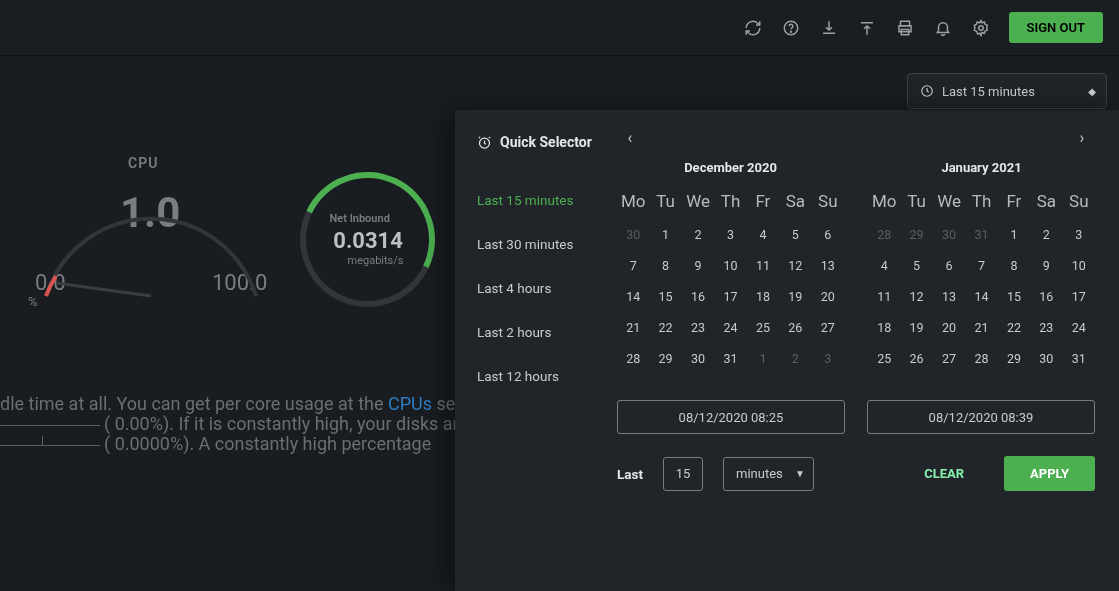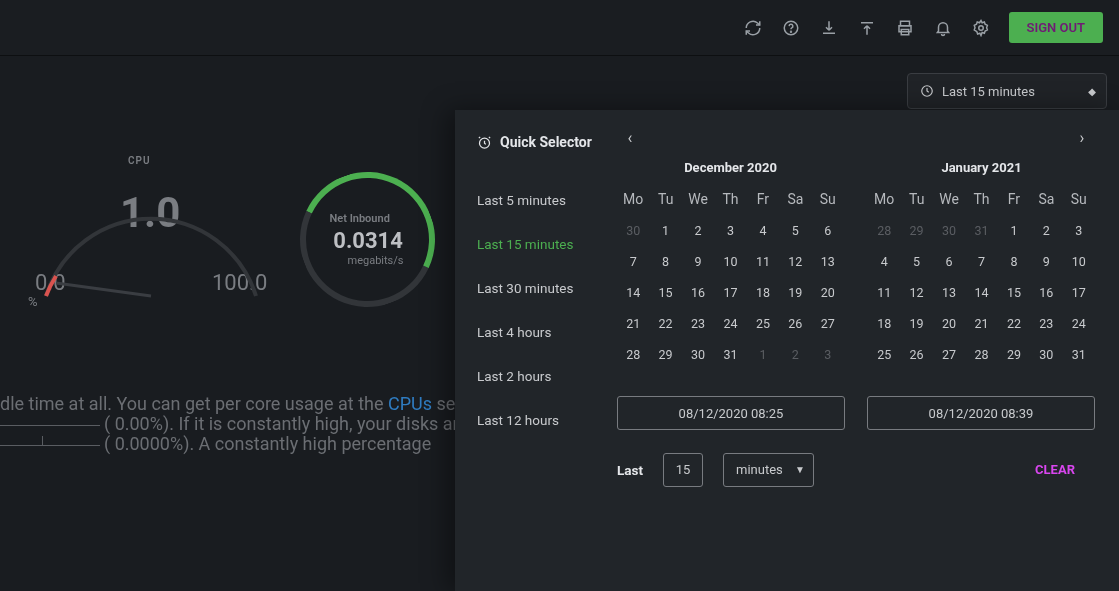--- a/index.html
+++ b/index.html
@@ -1,30 +1,30 @@
 <!DOCTYPE html>
 <html><head>
 <meta charset="utf-8">
 <style>
 * { margin:0; padding:0; box-sizing:border-box; font-family:-apple-system,BlinkMacSystemFont,"Segoe UI",Roboto,sans-serif; }
 body { width:1119px; height:591px; background:#191c20; color:#9aa0a6; overflow:hidden; position:relative; }
 
 
 .topbar { height:56px; background:#1a1d21; display:flex; align-items:center; justify-content:flex-end; padding:0 16px; gap:18px; border-bottom:1px solid #0d0f11; }
 .topbar .icon { width:20px; height:20px; color:#9aa0a6; cursor:pointer; display:flex; align-items:center; justify-content:center; }
-.signout { background:#4caf50; color:#701a75; padding:8px 18px; border-radius:3px; font-size:13px; font-weight:600; cursor:pointer; }
+.signout { background:#4caf50; color:#000000; padding:8px 18px; border-radius:3px; font-size:13px; font-weight:600; cursor:pointer; }
 
 
 .time-pill { position:absolute; top:73px; right:12px; background:#202327; border:1px solid #3a3d42; border-radius:4px; height:36px; display:flex; align-items:center; padding:0 28px 0 12px; color:#c8cacd; font-size:13px; gap:8px; cursor:pointer; width:200px; }
 .time-pill .clock-ic { width:14px; height:14px; }
 .time-pill .caret { position:absolute; right:10px; font-size:10px; }
 
 
 .dash { position:absolute; top:110px; left:0; right:0; bottom:0; padding:20px; }
-.cpu-label { position:absolute; top:155px; left:128px; font-size:10px; font-weight:600; color:#7a7d82; letter-spacing:1px; }
+.cpu-label { position:absolute; top:155px; left:128px; font-size:14px; font-weight:600; color:#7a7d82; letter-spacing:1px; }
 .cpu-val { position:absolute; top:188px; left:120px; font-size:42px; font-weight:700; color:#7a7d82; }
 .cpu-min { position:absolute; top:270px; left:35px; font-size:22px; color:#7a7d82; }
 .cpu-max { position:absolute; top:270px; left:212px; font-size:22px; color:#7a7d82; }
 .cpu-unit { position:absolute; top:294px; left:28px; font-size:13px; color:#7a7d82; }
 .cpu-gauge { position:absolute; top:166px; left:26px; width:250px; height:140px; }
 .cpu-gauge svg { overflow:visible; }
 
 .net-circle { position:absolute; top:172px; left:300px; width:135px; height:135px; border-radius:50%; border:6px solid #323539; border-right-color:#4caf50; border-top-color:#4caf50; transform:rotate(-20deg); display:flex; flex-direction:column; align-items:center; justify-content:center; }
 .net-circle > * { transform:rotate(20deg); }
 .net-title { font-size:11px; font-weight:600; color:#7a7d82; }
@@ -50,34 +50,34 @@
 .quick-item.active { color:#4caf50; }
 
 .cal-col { flex:1; padding:16px 24px 24px 0; position:relative; }
 .cal-nav { display:flex; align-items:center; justify-content:space-between; margin-bottom:6px; padding:0 2px; }
 .cal-nav .arrow { width:22px; height:22px; display:flex; align-items:center; justify-content:center; color:#c8cacd; cursor:pointer; font-size:16px; }
 
 .months { display:flex; gap:24px;justify-content:center; }
 .month { flex:1; }
 .month-title { text-align:center; font-size:13px; font-weight:700; color:#e4e6e9; padding:6px 0 12px; }
 .dow-row, .day-row { display:grid; grid-template-columns:repeat(7,1fr); text-align:center; }
-.dow { font-size:14px; color:#b6b9bd; padding:4px 0 8px; }
+.dow { font-size:17px; color:#b6b9bd; padding:4px 0 8px; }
 .day { font-size:12.5px; color:#c8cacd; padding:8px 0; cursor:pointer; }
 .day.muted { color:#5a5d62; }
 
 .range-inputs { display:flex; gap:22px; margin-top:26px; }
 .range-inputs input { flex:1; background:#212529; border:1px solid #787b80; border-radius:3px; height:34px; padding:16px 30px; color:#c8cacd; font-size:13px; text-align:center; }
 
 .bottom-row { display:flex; align-items:center; margin-top:22px; gap:20px; }
 .bottom-row .lbl { font-size:13.5px; font-weight:700; color:#e4e6e9; }
 .bottom-row input.num { width:40px; height:34px; background:#212529; border:1px solid #787b80; border-radius:3px; color:#c8cacd; text-align:center; font-size:13px; }
 .bottom-row .select { position:relative; height:34px; border:1px solid #787b80; border-radius:3px; padding:0 30px 0 12px; display:flex; align-items:center; font-size:13px; color:#c8cacd; cursor:pointer; }
 .bottom-row .select .tri { position:absolute; right:8px; font-size:10px; }
 .bottom-row .spacer { flex:1; }
-.btn-clear { color:#d946ef; font-size:13px; font-weight:700; padding:10px 20px; cursor:pointer; }
+.btn-clear { color:#86efac; font-size:13px; font-weight:700; padding:10px 20px; cursor:pointer; }
 .btn-apply { background:#4caf50; color:#fff; font-size:13px; font-weight:700; padding:10px 26px; border-radius:3px; cursor:pointer; }
 </style>
 </head>
 <body>
 
 <div class="topbar">
   <span class="icon">
     <svg viewBox="0 0 24 24" width="18" height="18" fill="none" stroke="currentColor" stroke-width="2">
         <path d="M3 12a9 9 0 0 1 15-6.7L21 8M21 12a9 9 0 0 1-15 6.7L3 16"></path>
         <path d="M21 3v5h-5M3 21v-5h5"></path>
@@ -186,21 +186,20 @@
   <div class="quick-col">
     <div class="quick-title">
       <svg width="15" height="15" viewBox="0 0 24 24" fill="none" stroke="#e4e6e9" stroke-width="2">
           <circle cx="12" cy="13" r="8"></circle>
           <path d="M12 9v4l2 2"></path>
           <path d="M5 3l-2 2M19 3l2 2"></path>
         </svg>
       <span>Quick Selector</span>
     </div>
     <div id="quick-list">
-        <div class="quick-item">Last 5 minutes</div>
         <div class="quick-item active">Last 15 minutes</div>
         <div class="quick-item">Last 30 minutes</div>
         <div class="quick-item">Last 4 hours</div>
         <div class="quick-item">Last 2 hours</div>
         <div class="quick-item">Last 12 hours</div>
       </div>
   </div>
 
   <div class="cal-col">
     <div class="cal-nav">
@@ -337,16 +336,17 @@
 
     <div class="bottom-row">
       <span class="lbl">Last</span>
       <input class="num" value="15" style="">
       <div class="select">
         <span>minutes</span>
           <span class="tri">▼</span>
       </div>
       <div class="spacer"></div>
       <div class="btn-clear">CLEAR</div>
+      <div class="btn-apply">APPLY</div>
     </div>
   </div>
 
 </div>
 
 </body></html>

